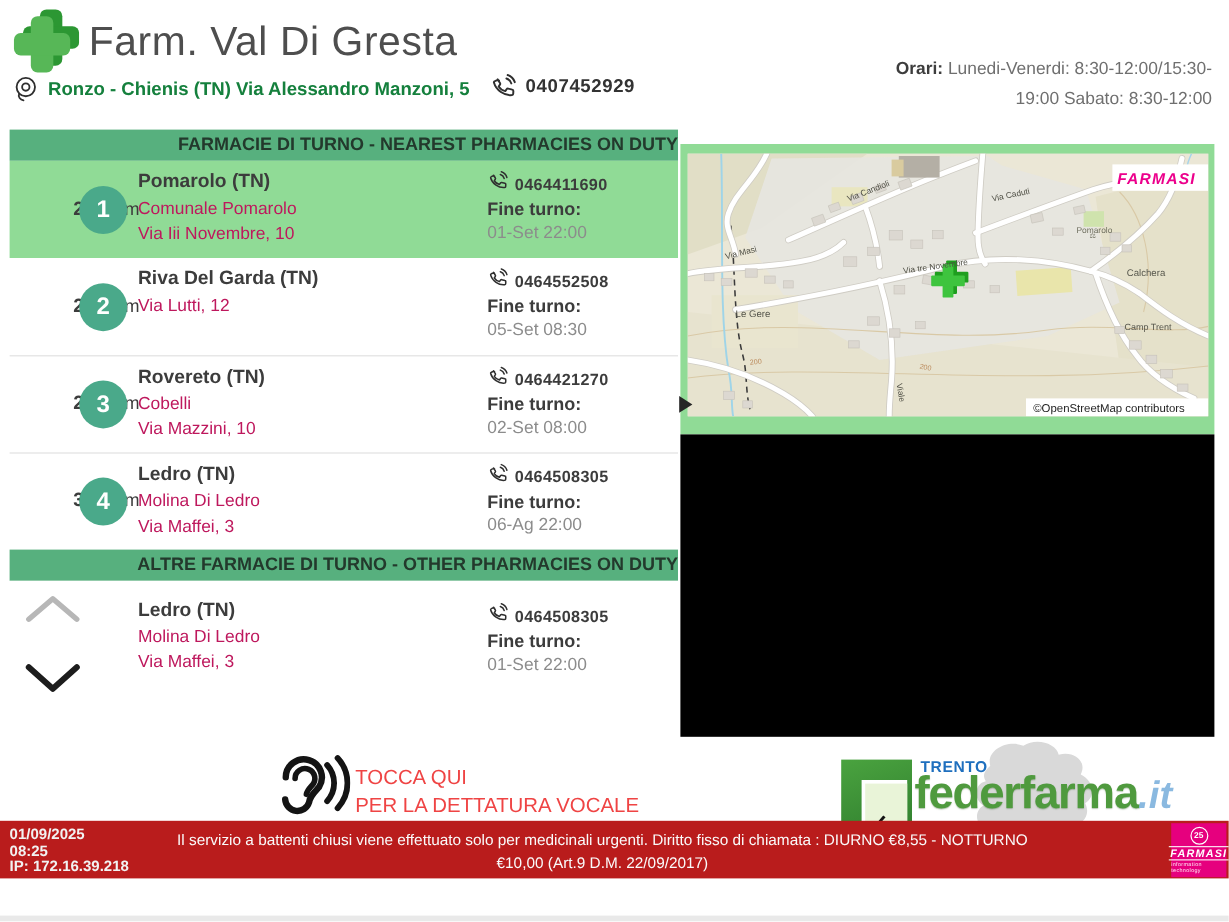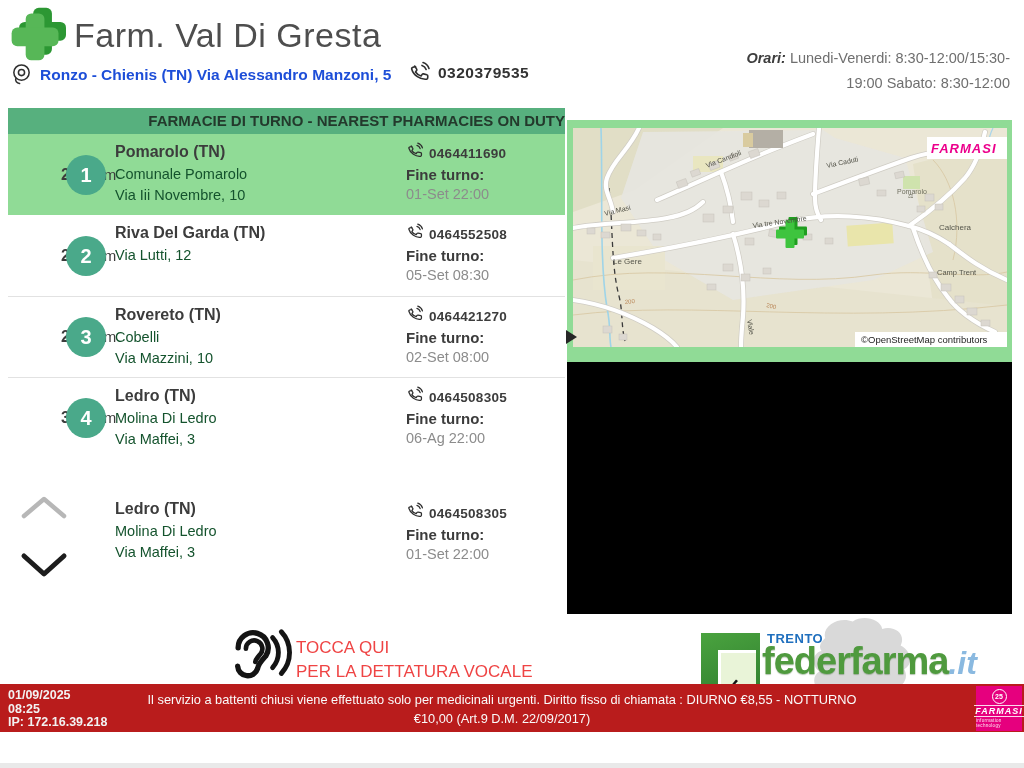--- a/index.html
+++ b/index.html
@@ -5,44 +5,44 @@
   * { margin:0; padding:0; box-sizing:border-box; }
   html,body { width:1024px; height:768px; background:#fff; overflow:hidden;
               font-family:"Liberation Sans", sans-serif; }
   #screen { position:relative; width:1024px; height:768px; background:#fff; }
 
   
   .logo { position:absolute; left:6px; top:5px; width:60px; height:60px; }
   .title { position:absolute; left:74px; top:16px; font-size:34px; font-weight:400;
            color:#4e4e4e; letter-spacing:.5px; }
   .addr-ic { position:absolute; left:10px; top:62px; width:23px; height:24px; color:#2f2f2f; }
-  .addr { position:absolute; left:40px; top:66px; font-size:15.5px; font-weight:bold; color:#1d4ed8; }
+  .addr { position:absolute; left:40px; top:66px; font-size:15.5px; font-weight:bold; color:#15803d; }
   .hphone-ic { position:absolute; left:408px; top:61px; width:23px; height:23px; color:#2f2f2f; }
   .hphone { position:absolute; left:438px; top:64px; font-size:15.5px; font-weight:bold;
             color:#333; letter-spacing:.5px; }
   .hours { position:absolute; right:14px; top:46px; width:330px; text-align:right;
            font-size:14.5px; color:#6f6f6f; line-height:25px; }
-  .hours b { color:#3d3d3d; margin-right:4px;font-style:italic; }
+  .hours b { color:#3d3d3d; margin-right:4px; }
 
   
   .panel { position:absolute; left:8px; top:108px; width:557px; height:480px; }
   .secbar { position:absolute; left:0; width:100%; height:26px; background:#57b07e;
             color:#23392c; font-weight:bold; font-size:15px; text-align:right; line-height:26px; }
   .row { position:absolute; left:0; width:100%; height:81px; background:#fff; }
   .row.hl { background:#90db96; }
   .row.line { border-top:1px solid #e2e2e2; }
   .dist { position:absolute; left:6px; top:50%; transform:translateY(-50%);
           font-size:15px; color:#3c3c3c; white-space:nowrap;margin-left:47px; }
   .dist b { font-size:16px; }
   .badge { position:absolute; left:58px; top:50%; transform:translateY(-50%);
            width:40px; height:40px; border-radius:50%; background:#4aa98a; color:#fff;
            font-size:20px; font-weight:bold; text-align:center; line-height:40px; }
   .info { position:absolute; left:107px; top:9px; }
   .city { font-size:16px; font-weight:bold; color:#3c3c3c; margin-bottom:3px; }
-  .sub  { font-size:14.5px; color:#14532d; line-height:21px; }
+  .sub  { font-size:14.5px; color:#be185d; line-height:21px; }
   .rcol { position:absolute; left:398px; top:8px; width:158px; }
   .phline { display:flex; align-items:flex-start; color:#3c3c3c; }
   .ph-ic { width:18px; height:18px; margin-right:5px; color:#2f2f2f; flex:none; }
   .phnum { font-size:13.5px; font-weight:bold; letter-spacing:.3px; padding-top:4px; }
   .ftl { font-size:15px; font-weight:bold; color:#3c3c3c; margin-top:5px; }
   .ftv { font-size:14.5px; color:#8c8c8c; margin-top:3px; }
   .chev { position:absolute; left:12px; width:48px; }
   .chev svg { width:100%; height:100%; }
 
   
@@ -120,21 +120,21 @@
   </svg>
   <div class="title">Farm. Val Di Gresta</div>
 
   <svg class="addr-ic">
       <use href="#ic-pin"></use>
     </svg>
   <div class="addr">Ronzo - Chienis (TN) Via Alessandro Manzoni, 5</div>
   <svg class="hphone-ic">
       <use href="#ic-phone"></use>
     </svg>
-  <div class="hphone">0320379535</div>
+  <div class="hphone">0407452929</div>
 
   <div class="hours">
     <b>Orari:</b><span>Lunedi-Venerdi: 8:30-12:00/15:30-</span><br>
     <span>19:00 Sabato: 8:30-12:00</span>
   </div>
 
   <div class="panel">
     <div class="secbar" style="top:0">FARMACIE DI TURNO - NEAREST PHARMACIES ON DUTY</div>
 
     <div class="row hl" style="top:26px">
@@ -209,20 +209,21 @@
             <svg class="ph-ic">
               <use href="#ic-phone"></use>
             </svg>
           <span class="phnum">0464508305</span>
           </div>
         <div class="ftl">Fine turno:</div>
         <div class="ftv">06-Ag 22:00</div>
       </div>
     </div>
 
+    <div class="secbar" style="top:350px">ALTRE FARMACIE DI TURNO - OTHER PHARMACIES ON DUTY</div>
 
     <div class="row" style="top:376px;height:104px">
       <div class="chev" style="top:10px;height:26px">
         <svg viewBox="0 0 48 26">
             <polyline points="4,22 24,5 44,22" fill="none" stroke="#b7b7b7" stroke-width="4.5" stroke-linecap="round" stroke-linejoin="round"></polyline>
           </svg>
       </div>
       <div class="chev" style="top:66px;height:30px">
         <svg viewBox="0 0 48 30">
             <polyline points="4,6 24,24 44,6" fill="none" stroke="#1d1d1d" stroke-width="5" stroke-linecap="round" stroke-linejoin="round"></polyline>

